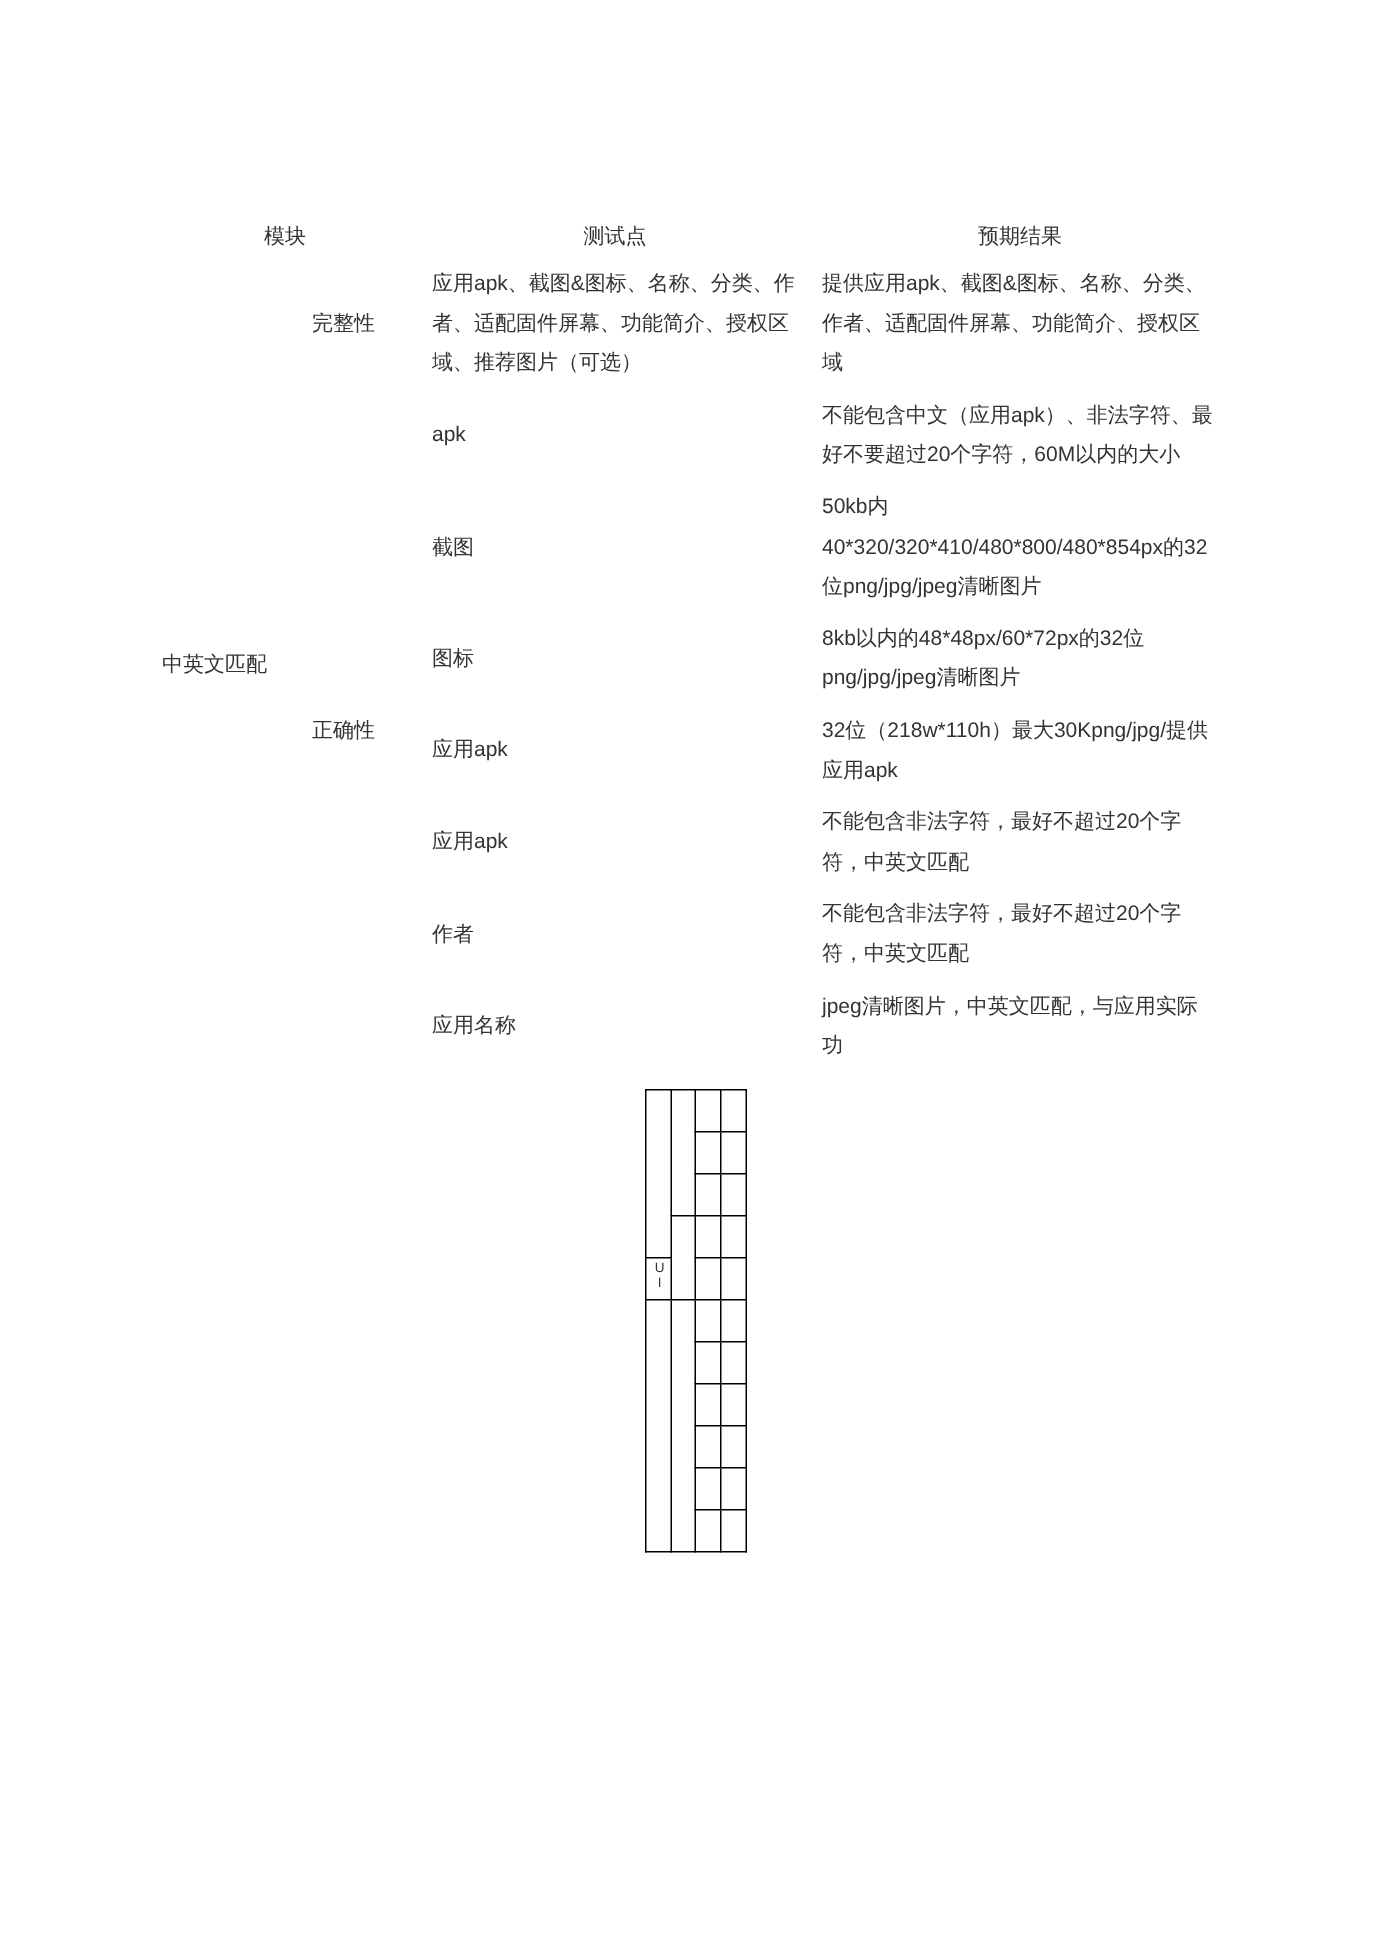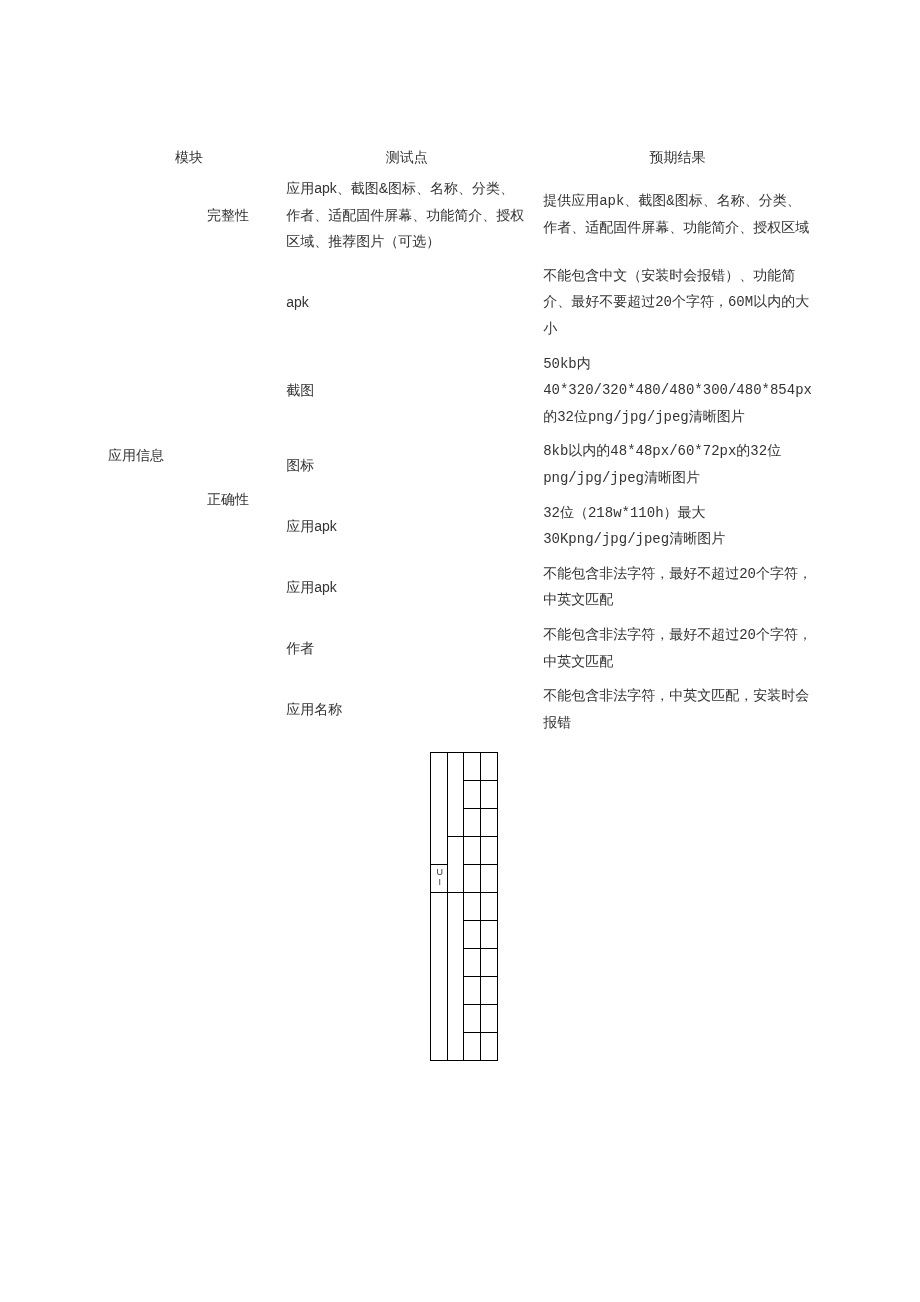--- a/index.html
+++ b/index.html
@@ -37,21 +37,20 @@
     }
     .col-sub {
       width: 80px;
       text-align: center;
     }
     .col-test {
       width: 260px;
     }
     .col-expect {
       width: 280px;
-      font-family: Liberation Mono, monospace;
     }
     .center {
       text-align: left;
     }
     .left {
       text-align: left;
     }
 
     .compressed-wrapper {
       margin-top: 12px;
@@ -89,54 +88,54 @@
 <table class="main-table">
   <thead>
     <tr>
       <th class="col-module" colspan="2">模块</th>
       <th class="col-test">测试点</th>
       <th class="col-expect">预期结果</th>
     </tr>
   </thead>
   <tbody>
     <tr>
-      <td class="col-module center" rowspan="8">应用信息</td>
+      <td class="col-module center" rowspan="8">中英文匹配</td>
       <td class="col-sub center">完整性</td>
       <td class="col-test center">应用apk、截图&amp;图标、名称、分类、作者、适配固件屏幕、功能简介、授权区域、推荐图片（可选）</td>
       <td class="col-expect center">提供应用apk、截图&amp;图标、名称、分类、作者、适配固件屏幕、功能简介、授权区域</td>
     </tr>
 
     <tr>
       <td class="col-sub center" rowspan="7">正确性</td>
       <td class="col-test left">apk</td>
-      <td class="col-expect left">不能包含中文（安装时会报错）、功能简介、最好不要超过20个字符，60M以内的大小</td>
+      <td class="col-expect left">不能包含中文（应用apk）、非法字符、最好不要超过20个字符，60M以内的大小</td>
     </tr>
     <tr>
       <td class="col-test left">截图</td>
-      <td class="col-expect left">50kb内40*320/320*480/480*300/480*854px的32位png/jpg/jpeg清晰图片</td>
+      <td class="col-expect left">50kb内40*320/320*410/480*800/480*854px的32位png/jpg/jpeg清晰图片</td>
     </tr>
     <tr>
       <td class="col-test left">图标</td>
       <td class="col-expect left">8kb以内的48*48px/60*72px的32位png/jpg/jpeg清晰图片</td>
     </tr>
     <tr>
       <td class="col-test left">应用apk</td>
-      <td class="col-expect left">32位（218w*110h）最大30Kpng/jpg/jpeg清晰图片</td>
+      <td class="col-expect left">32位（218w*110h）最大30Kpng/jpg/提供应用apk</td>
     </tr>
     <tr>
       <td class="col-test left">应用apk</td>
       <td class="col-expect left">不能包含非法字符，最好不超过20个字符，中英文匹配</td>
     </tr>
     <tr>
       <td class="col-test left">作者</td>
       <td class="col-expect left">不能包含非法字符，最好不超过20个字符，中英文匹配</td>
     </tr>
     <tr>
       <td class="col-test left">应用名称</td>
-      <td class="col-expect left">不能包含非法字符，中英文匹配，安装时会报错</td>
+      <td class="col-expect left">jpeg清晰图片，中英文匹配，与应用实际功</td>
     </tr>
   </tbody>
 </table>
 
 <div class="compressed-wrapper">
   <table class="compressed-table">
     <tbody>
       <tr>
         <td class="ct-c1" rowspan="4"><span class="vtext">本信息对比</span></td>
         <td class="ct-c2" rowspan="3"><span class="vtext">金</span></td>

